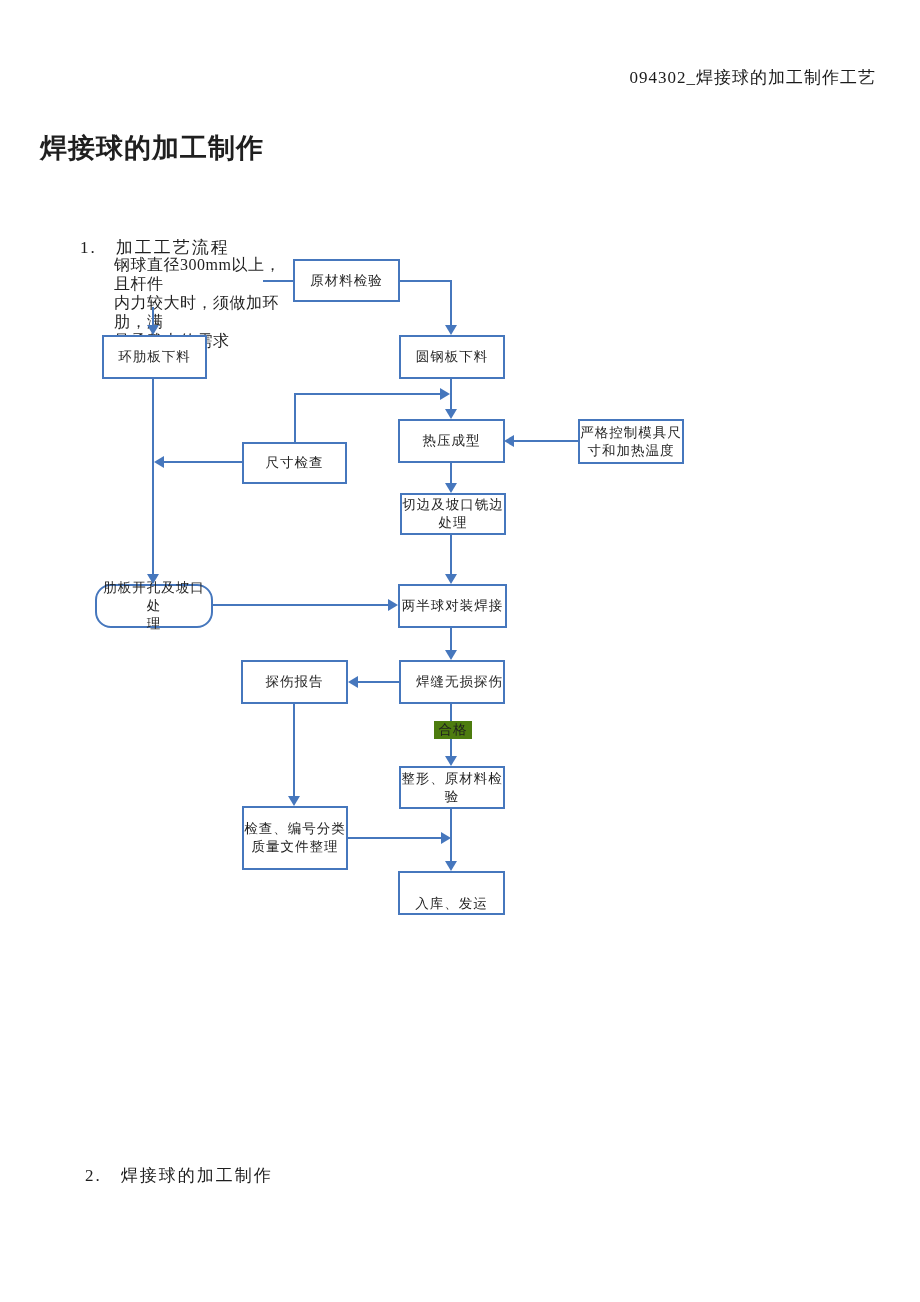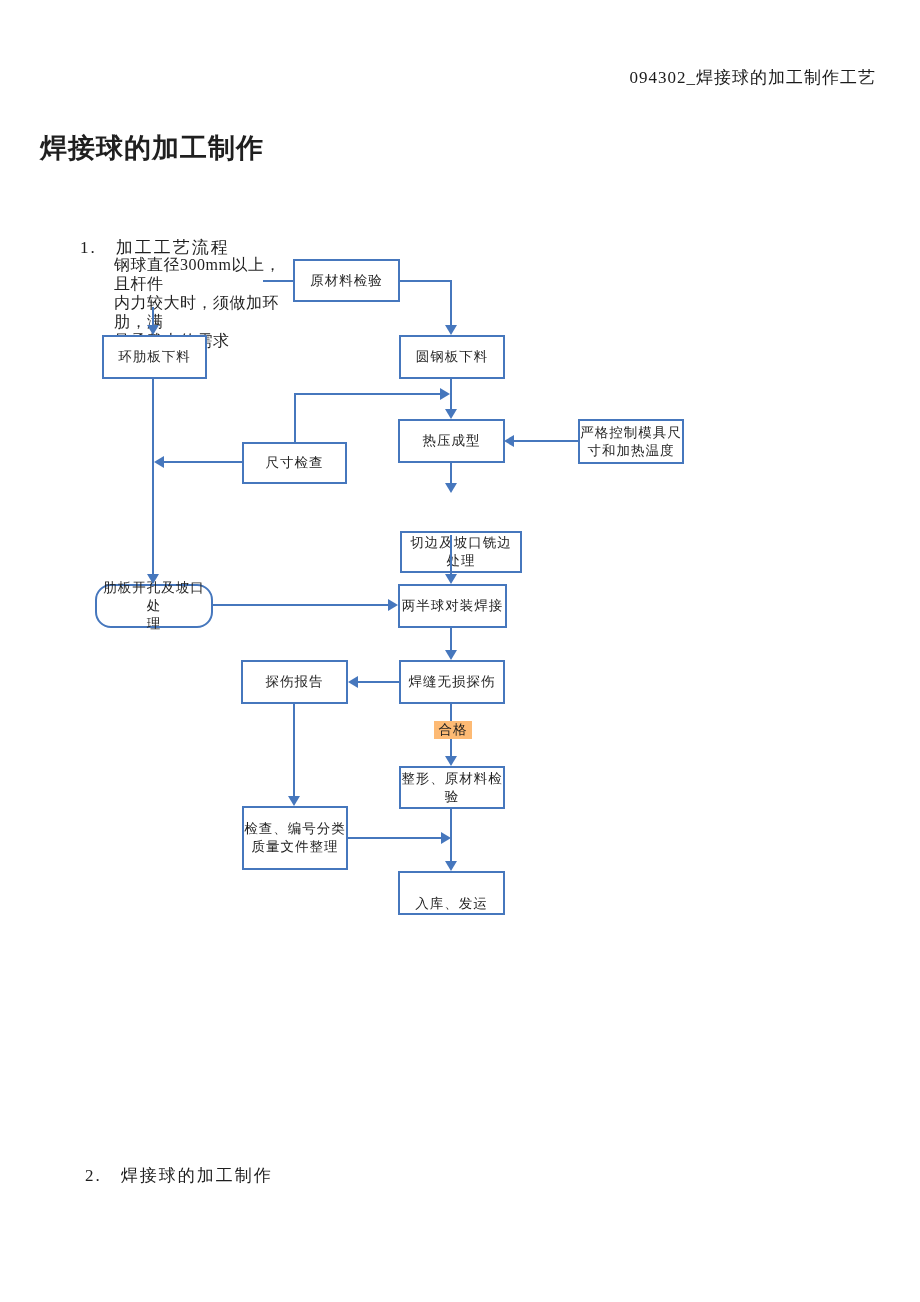--- a/index.html
+++ b/index.html
@@ -58,25 +58,25 @@
     line-height: 18px;
     letter-spacing: 1px;
   }
   .node span { white-space: pre-line; }
   .b-raw     { left: 293px; top: 259px; width: 107px; height: 43px; }
   .b-ring    { left: 102px; top: 335px; width: 105px; height: 44px; }
   .b-round   { left: 399px; top: 335px; width: 106px; height: 44px; }
   .b-hot     { left: 398px; top: 419px; width: 107px; height: 44px; }
   .b-mold    { left: 578px; top: 419px; width: 106px; height: 45px; }
   .b-size    { left: 242px; top: 442px; width: 105px; height: 42px; }
-  .b-trim    { left: 400px; top: 493px; width: 122px; height: 42px; margin-top: 38px; }
+  .b-trim    { left: 400px; top: 493px; width: 106px; height: 42px; }
   .b-ribhole { left: 95px;  top: 584px; width: 118px; height: 44px; border-radius: 16px; }
   .b-hemi    { left: 398px; top: 584px; width: 109px; height: 44px; }
   .b-report  { left: 241px; top: 660px; width: 107px; height: 44px; }
-  .b-ndt     { left: 399px; top: 660px; width: 106px; height: 44px; }
+  .b-ndt     { left: 399px; top: 660px; width: 106px; height: 44px; justify-content: flex-end; }
   .b-shape   { left: 399px; top: 766px; width: 106px; height: 43px; }
   .b-inspect { left: 242px; top: 806px; width: 106px; height: 64px; }
   .b-store   { left: 398px; top: 871px; width: 107px; height: 44px; align-items: flex-end; }
 
   .cl { position: absolute; background: var(--blue); }
   .l-note-raw  { left: 263px; top: 280px; width: 32px;  height: 2px; }
   .l-raw-h     { left: 400px; top: 280px; width: 52px;  height: 2px; }
   .l-raw-v     { left: 450px; top: 280px; width: 2px;   height: 46px; }
   .l-note-v    { left: 152px; top: 307px; width: 2px;   height: 19px; }
   .l-ring-v    { left: 152px; top: 379px; width: 2px;   height: 196px; }
@@ -112,21 +112,21 @@
   .a-ndt     { left: 445px; top: 650px; }
   .a-report  { left: 348px; top: 676px; }
   .a-shape   { left: 445px; top: 756px; }
   .a-inspect { left: 288px; top: 796px; }
   .a-insh    { left: 441px; top: 832px; }
   .a-store   { left: 445px; top: 861px; }
 
   .qualified {
     position: absolute;
     left: 434px; top: 721px; width: 38px;
-    background: #fdba74;
+    background: #4d7c0f;
     text-align: center;
     font-size: 13.5px;
     letter-spacing: 1px;
     z-index: 2;
   }
 </style>
 </head>
 <body>
 
 <div class="page">

